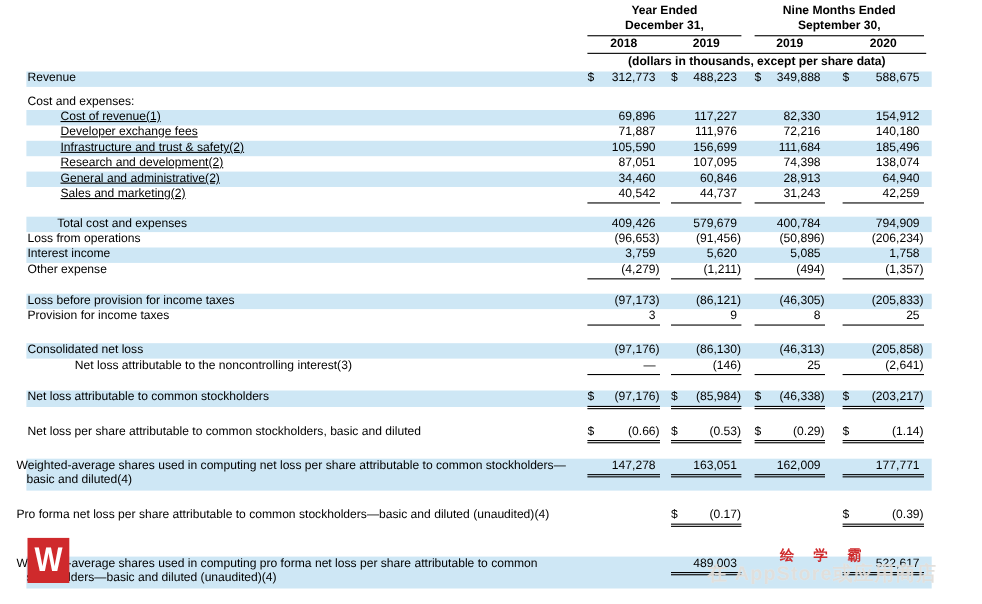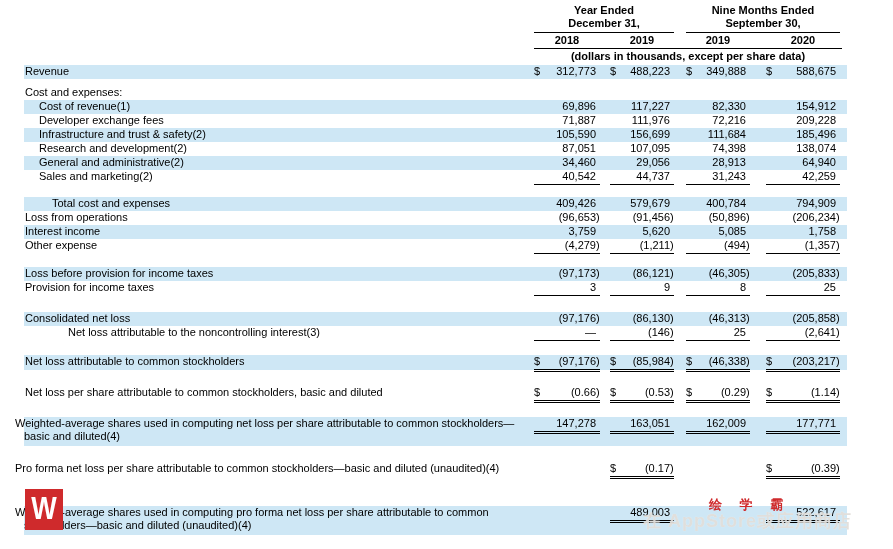--- a/index.html
+++ b/index.html
@@ -29,21 +29,21 @@
   .units-row { margin-left:510px; width:308px; text-align:center; font-weight:bold;
                line-height:13px; padding-top:1px; }
 
   
   .tbody { margin-top:2px; }
   .row { display:flex; align-items:flex-start; min-height:14px; padding-right:7px; line-height:13px; }
   .row.hl { background:var(--hl); }
   .row.two { min-height:29px; }
   .lbl { width:508px; padding-bottom:1px; }
   .lbl.hang { padding-left:0; text-indent:-9px; }
-  .ind0 { padding-left:1px; } .ind1 { padding-left:15px; }
+  .ind0 { padding-left:1px; } .ind1 { padding-left:31px;text-decoration:underline; }
   .ind2 { padding-left:44px; } .ind3 { padding-left:28px; }
   .cell { display:flex; align-items:baseline; padding-bottom:1px; }
   .c0 { width:66px; margin-left:2px; }
   .c1 { width:64px; margin-left:10px; }
   .c2 { width:64px; margin-left:12px; }
   .c3 { width:74px; margin-left:16px; }
   .num { margin-left:auto; white-space:nowrap; }
   .pslot { width:4px; flex:none; white-space:nowrap; }
   .u1 { border-bottom:1px solid #000; }
   .u2 { border-bottom:1px solid #000; position:relative; }
@@ -163,21 +163,21 @@
           </div>
           <div class="cell c1">
             <span class="num">111,976</span>
             <span class="pslot"></span>
           </div>
           <div class="cell c2">
             <span class="num">72,216</span>
             <span class="pslot"></span>
           </div>
           <div class="cell c3">
-            <span class="num">209,228</span>
+            <span class="num">140,180</span>
             <span class="pslot"></span>
           </div>
         </div>
         <div class="row hl">
           <div class="lbl ind1">Infrastructure and trust &amp; safety(2)</div>
           <div class="cell c0">
             <span class="num">105,590</span>
             <span class="pslot"></span>
           </div>
           <div class="cell c1">
@@ -212,21 +212,21 @@
             <span class="pslot"></span>
           </div>
         </div>
         <div class="row hl">
           <div class="lbl ind1">General and administrative(2)</div>
           <div class="cell c0">
             <span class="num">34,460</span>
             <span class="pslot"></span>
           </div>
           <div class="cell c1">
-            <span class="num">29,056</span>
+            <span class="num">60,846</span>
             <span class="pslot"></span>
           </div>
           <div class="cell c2">
             <span class="num">28,913</span>
             <span class="pslot"></span>
           </div>
           <div class="cell c3">
             <span class="num">64,940</span>
             <span class="pslot"></span>
           </div>

